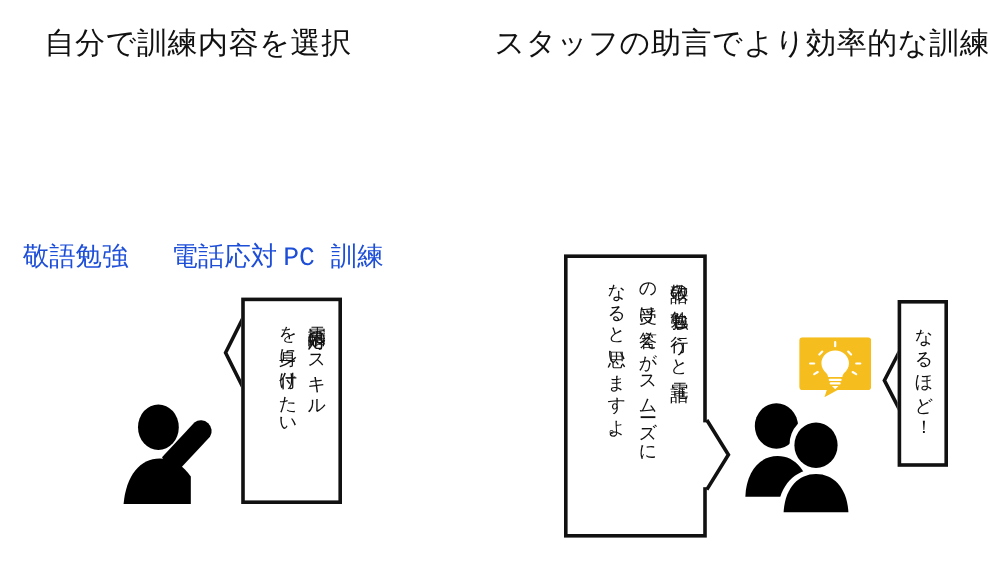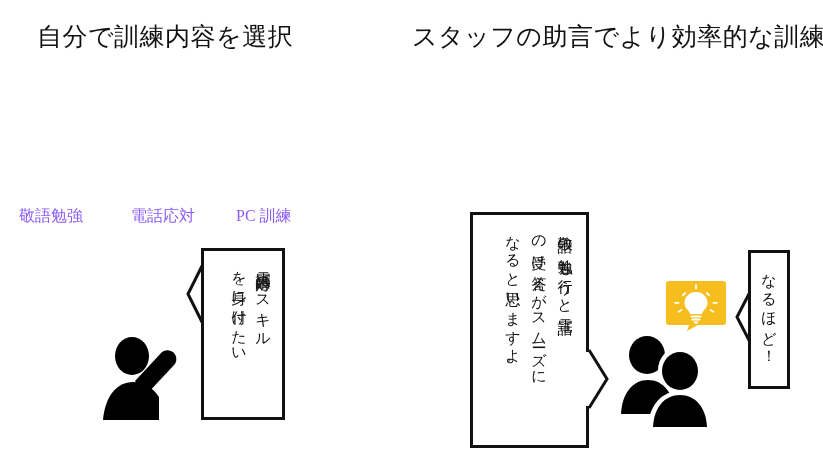--- a/index.html
+++ b/index.html
@@ -34,29 +34,29 @@
     letter-spacing: 0.5px;
     color: #111111;
     white-space: nowrap;
   }
   .heading-left  { left: 37px;  top: 22px; }
   .heading-right { left: 412px; top: 22px; }
 
   
   .step-label {
     position: absolute;
-    font-family: Liberation Serif, serif;
-    font-size: 16px;
+    font-family: Liberation Mono, monospace;
+    font-size: 22px;
     line-height: 20px;
-    color: #8b5cf6;
+    color: #1d4ed8;
     white-space: nowrap;
     top: 206px;
   }
   .step-1 { left: 19px; }
-  .step-2 { left: 131px; }
+  .step-2 { left: 143px; }
   .step-3 { left: 236px; }
 
   
   .bubble {
     position: absolute;
     box-sizing: border-box;
     background: #ffffff;
     border: 3px solid #111111;
   }
   .bubble-text {

